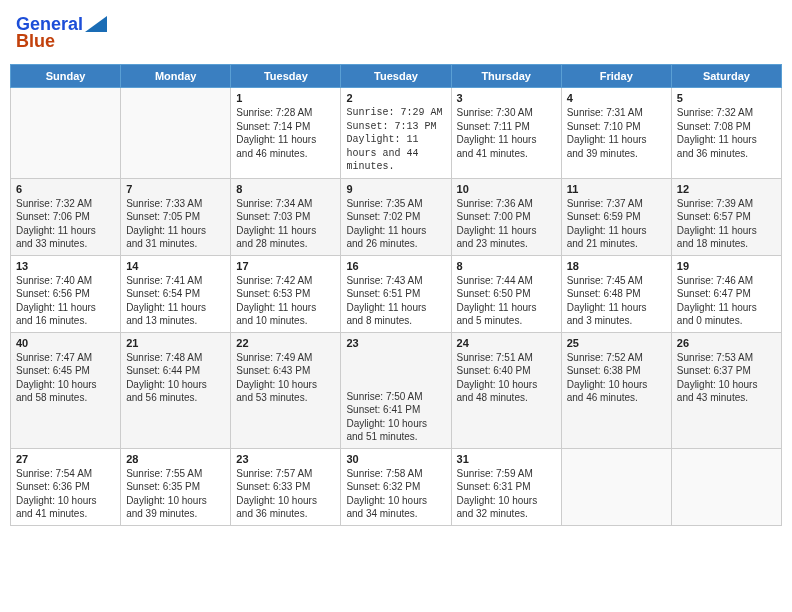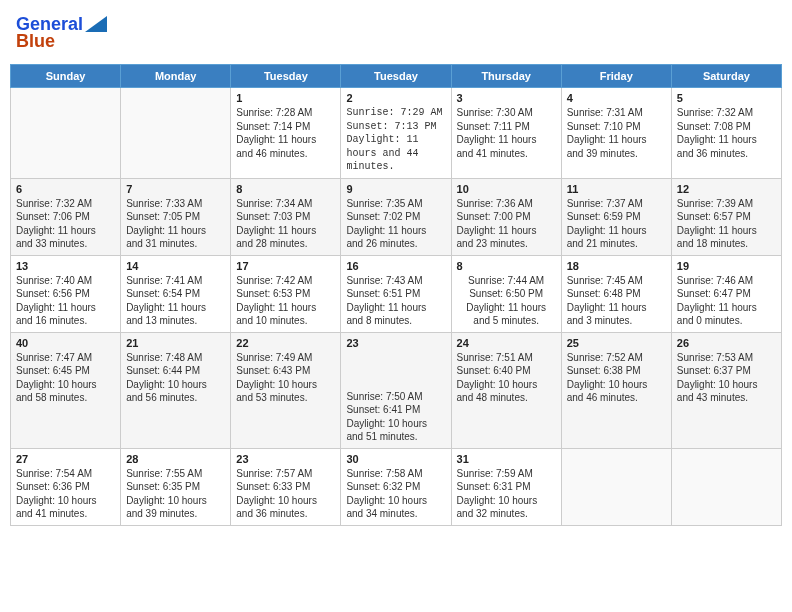--- a/index.html
+++ b/index.html
@@ -210,21 +210,21 @@
 Daylight: 11 hours and 10 minutes.</div>
         </td>
         <td>
           <span class="day-num">16</span>
           <div class="day-info" style="white-space: pre-line;">Sunrise: 7:43 AM
 Sunset: 6:51 PM
 Daylight: 11 hours and 8 minutes.</div>
         </td>
         <td>
           <span class="day-num">8</span>
-          <div class="day-info" style="white-space: pre-line; text-align: center;">Sunrise: 7:44 AM
+          <div class="day-info" style="white-space: pre-line;">Sunrise: 7:44 AM
 Sunset: 6:50 PM
 Daylight: 11 hours and 5 minutes.</div>
         </td>
         <td>
           <span class="day-num">18</span>
           <div class="day-info" style="white-space: pre-line;">Sunrise: 7:45 AM
 Sunset: 6:48 PM
 Daylight: 11 hours and 3 minutes.</div>
         </td>
         <td>

